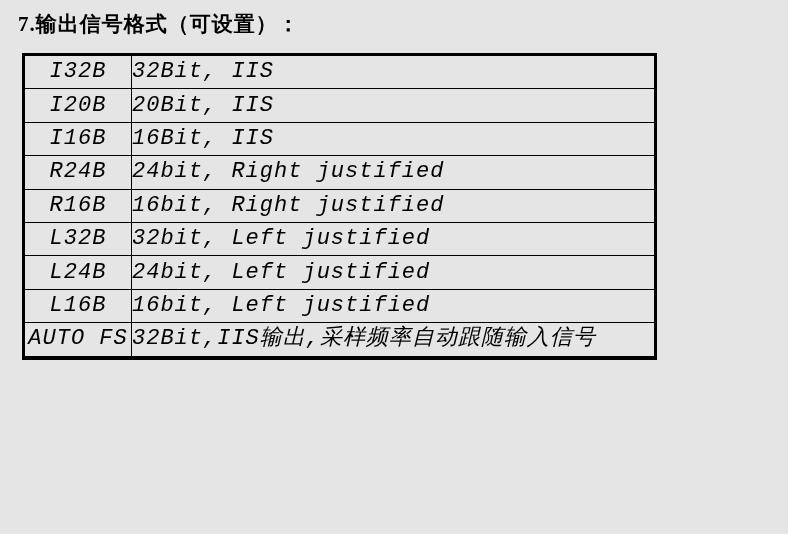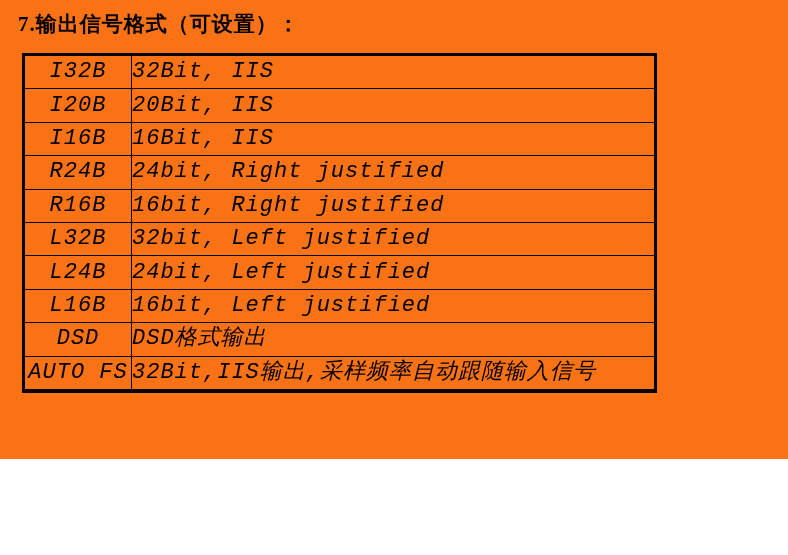--- a/index.html
+++ b/index.html
@@ -3,22 +3,22 @@
 <meta charset="utf-8">
 <style>
   html, body {
     margin: 0;
     padding: 0;
     background: #ffffff;
   }
   .page {
     position: relative;
     width: 788px;
-    height: 459px;
-    background: #f97316;
+    height: 534px;
+    background: #e5e5e5;
     overflow: hidden;
     font-family: "Liberation Mono", "DejaVu Sans Mono", monospace;
     color: #000000;
   }
   .heading {
     position: absolute;
     left: 18px;
     top: 10px;
     margin: 0;
     font-family: "Liberation Serif", "DejaVu Serif", serif;
@@ -93,23 +93,19 @@
       </tr>
       <tr>
         <td class="code-cell">L24B</td>
         <td class="desc-cell">24bit, Left justified</td>
       </tr>
       <tr>
         <td class="code-cell">L16B</td>
         <td class="desc-cell">16bit, Left justified</td>
       </tr>
       <tr>
-        <td class="code-cell">DSD</td>
-        <td class="desc-cell">DSD格式输出</td>
-      </tr>
-      <tr>
         <td class="code-cell">AUTO FS</td>
         <td class="desc-cell">32Bit,IIS输出,采样频率自动跟随输入信号</td>
       </tr>
     </tbody>
   </table>
 
 </div>
 
 </body></html>

